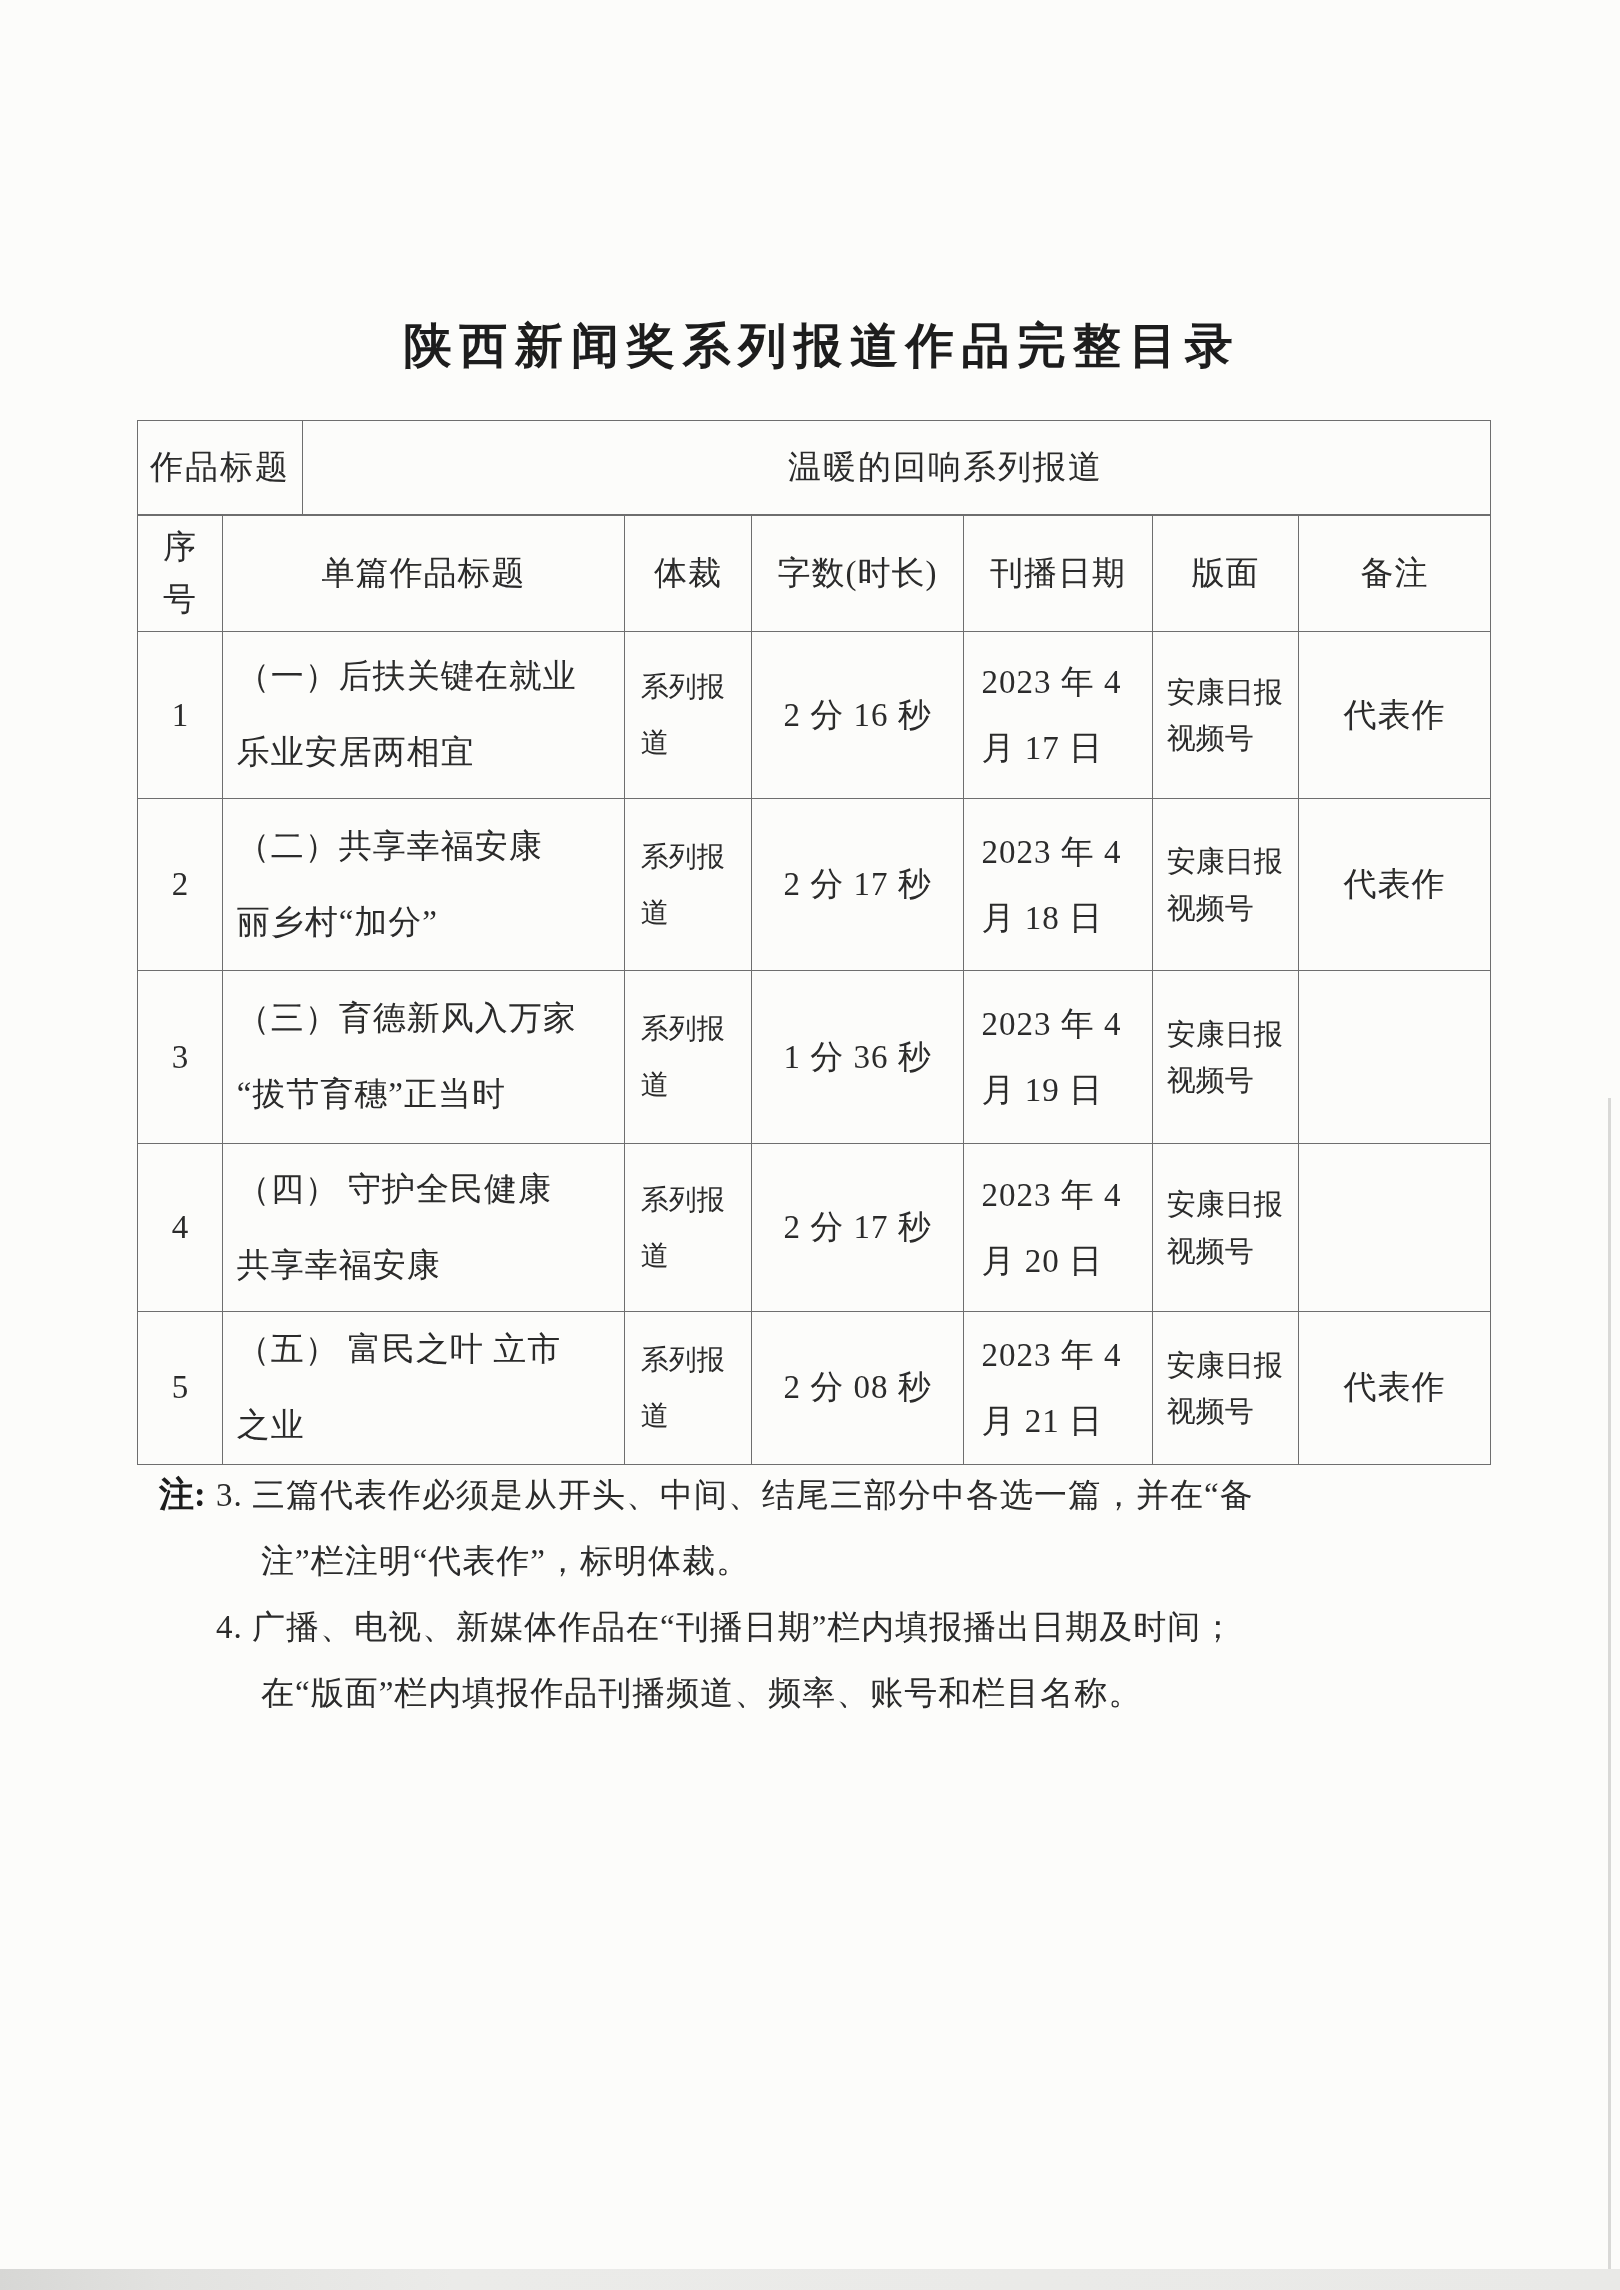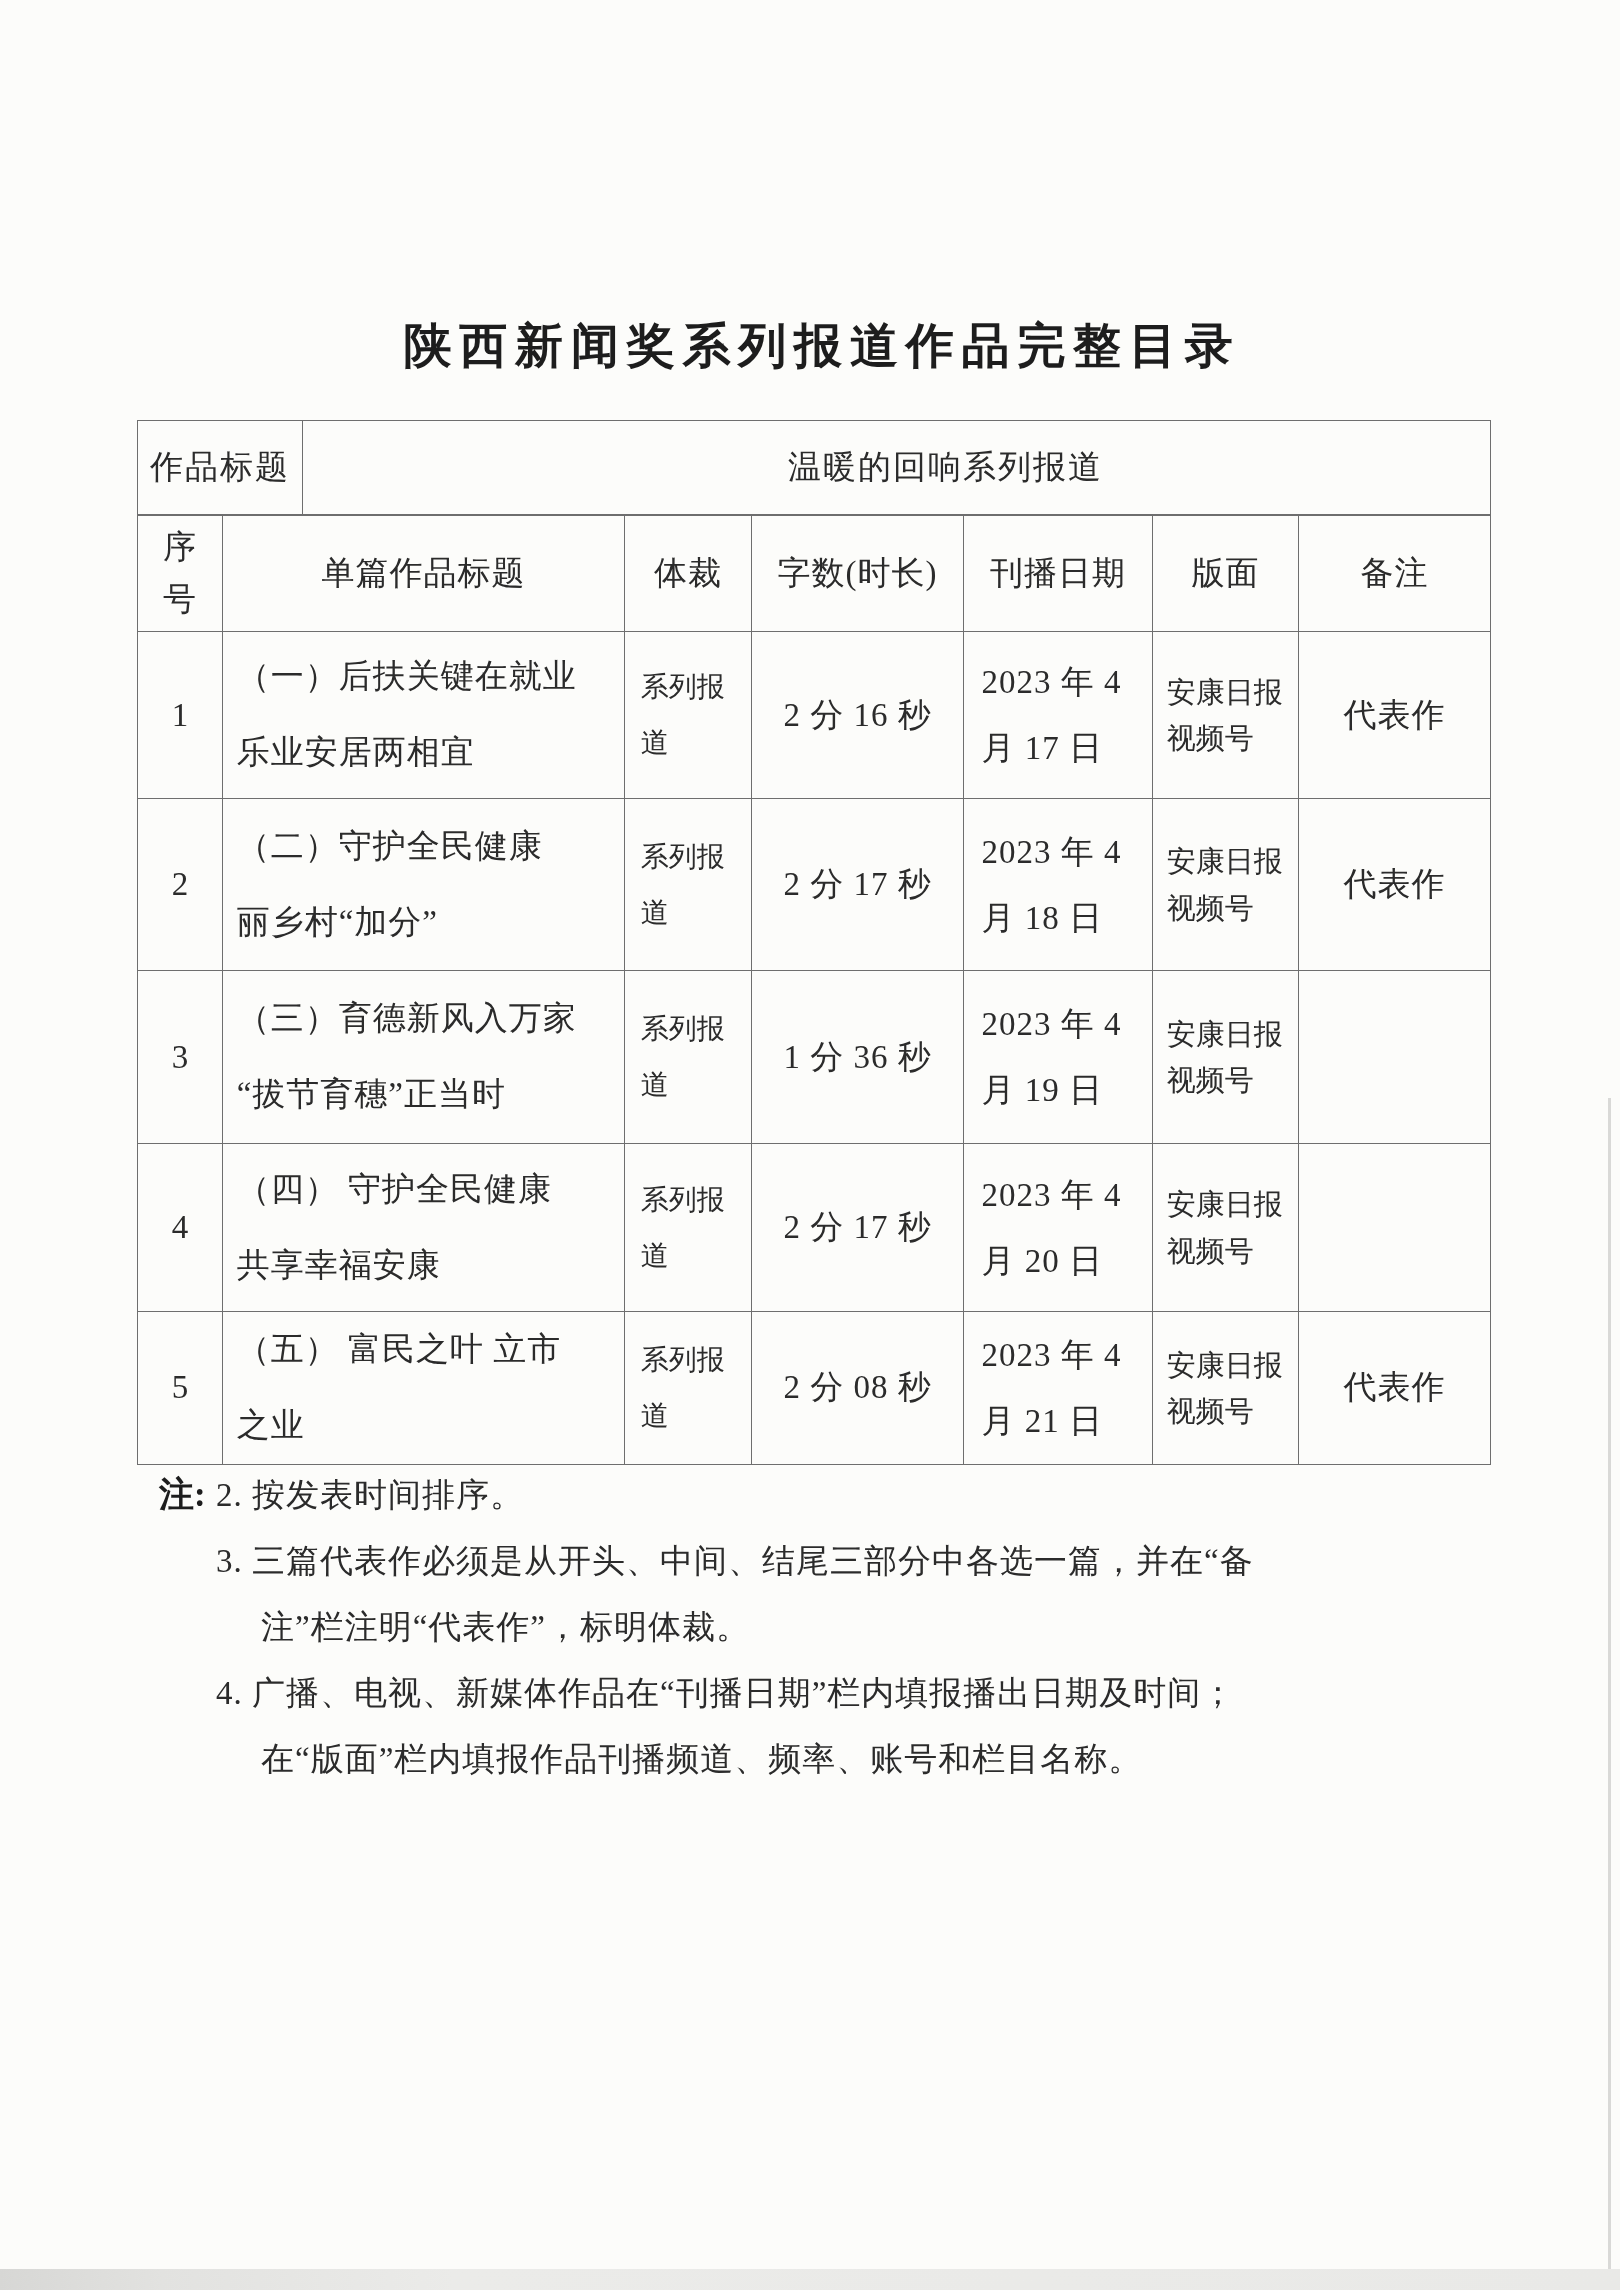--- a/index.html
+++ b/index.html
@@ -139,21 +139,21 @@
 道</td>
           <td class="durcell">2 分 16 秒</td>
           <td class="datecell pre">2023 年 4
 月 17 日</td>
           <td class="platcell pre">安康日报
 视频号</td>
           <td class="remcell">代表作</td>
         </tr>
         <tr class="r2">
           <td class="c">2</td>
-          <td class="titlecell pre">（二）守护全民健康
+          <td class="titlecell pre">（二）共享幸福安康
 丽乡村“加分”</td>
           <td class="genrecell pre">系列报
 道</td>
           <td class="durcell">2 分 17 秒</td>
           <td class="datecell pre">2023 年 4
 月 18 日</td>
           <td class="platcell pre">安康日报
 视频号</td>
           <td class="remcell">代表作</td>
         </tr>
@@ -196,21 +196,20 @@
 视频号</td>
           <td class="remcell">代表作</td>
         </tr>
       </tbody>
     </table>
   </div>
 
   <div class="notes">
     <span class="note-label">注:</span>
     <div class="note-items">
-      <div class="note-item">2. 按发表时间排序。</div>
       <div class="note-item">3. 三篇代表作必须是从开头、中间、结尾三部分中各选一篇，并在“备
 注”栏注明“代表作”，标明体裁。</div>
       <div class="note-item">4. 广播、电视、新媒体作品在“刊播日期”栏内填报播出日期及时间；
 在“版面”栏内填报作品刊播频道、频率、账号和栏目名称。</div>
     </div>
   </div>
 
   <div class="scan-line"></div>
   <div class="scan-strip"></div>
 

